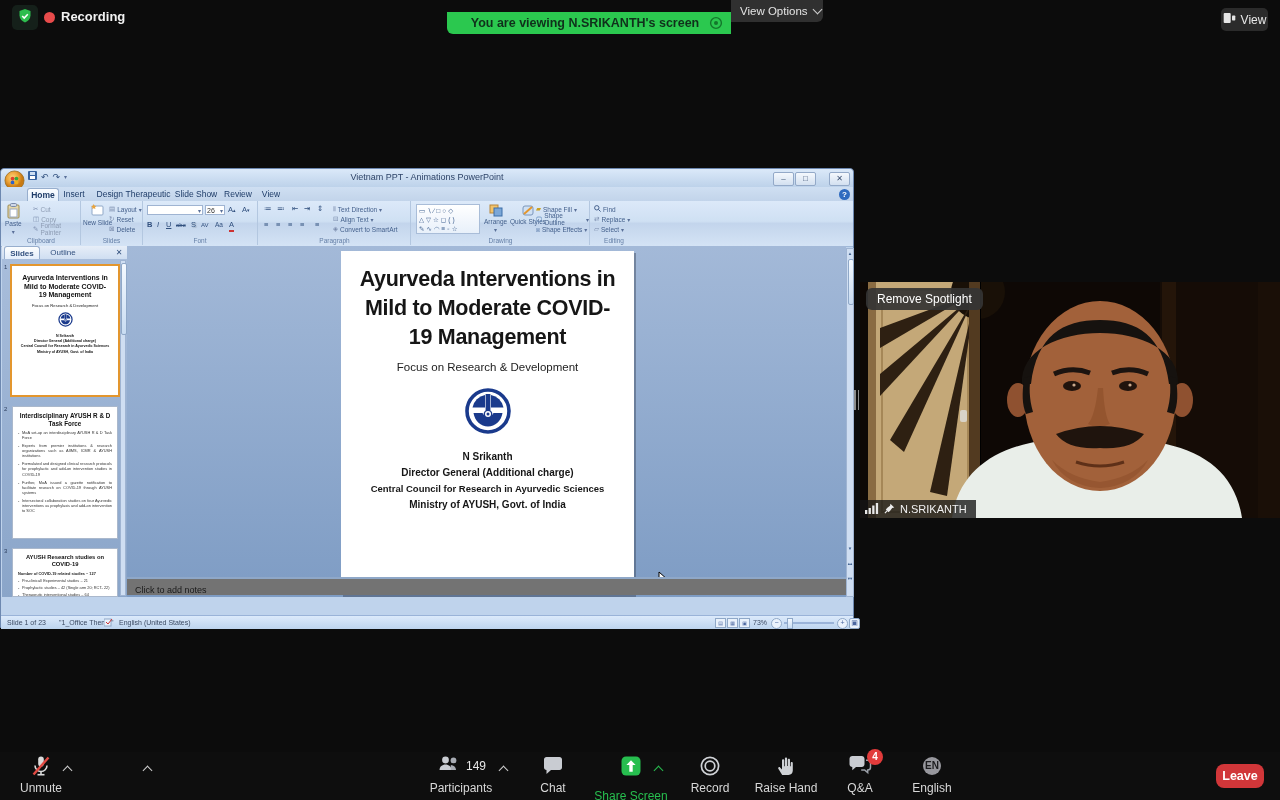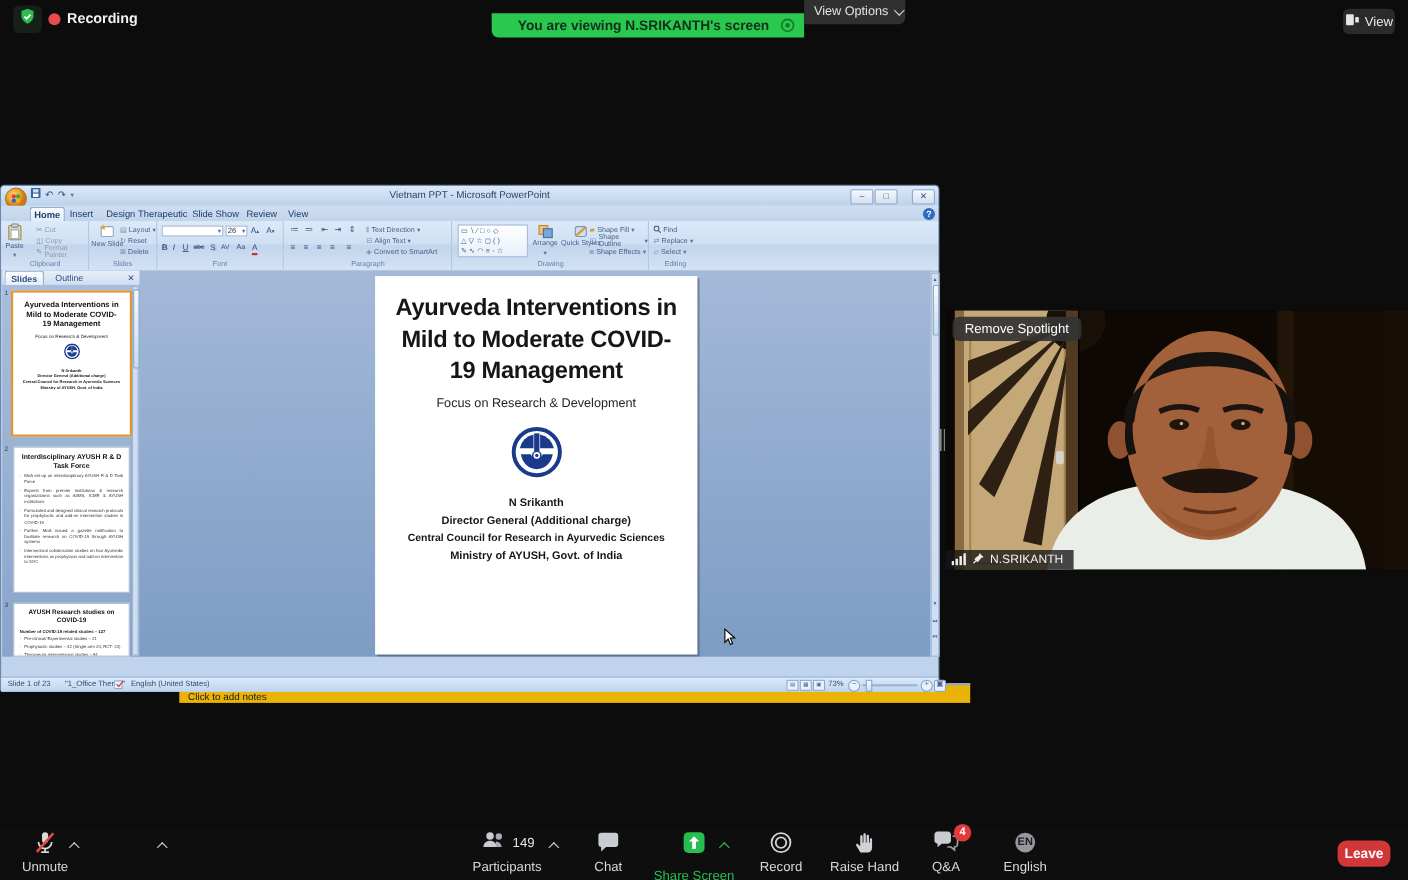--- a/index.html
+++ b/index.html
@@ -72,21 +72,21 @@
   
   .canvas{left:126px;top:77px;width:719px;height:351px;background:linear-gradient(#a3b9d8,#7e9cc4);overflow:hidden;}
   .slide{position:absolute;left:214px;top:5px;width:293px;height:344px;background:#fff;box-shadow:2px 2px 0 rgba(60,70,90,.45);}
   .s-title{margin-top:14px;text-align:center;font-size:21.5px;font-weight:bold;line-height:29px;color:#161616;letter-spacing:-0.3px;}
   .s-sub{margin-top:9px;text-align:center;font-size:11.5px;color:#222;}
   .s-logo{margin-top:14px;text-align:center;}
   .s-auth{text-align:center;font-weight:bold;color:#161616;}
   .cursor{left:531px;top:325px;}
 
   
-  .notes{left:126px;top:452px;width:719px;height:18px;background:#eab308;border-top:2px solid #8fa8c8;box-sizing:border-box;margin-left:36px;}
+  .notes{left:126px;top:408px;width:719px;height:18px;background:#737373;border-top:2px solid #8fa8c8;box-sizing:border-box;}
   .notes span{font-size:9px;color:#1a1a1a;line-height:16px;padding-left:8px;display:inline-block;}
   .statusbar{left:0;top:446px;width:852px;height:13px;background:linear-gradient(#dceafb,#bdd4ee);border-top:1px solid #9ab3d8;font-size:7px;color:#3b4a63;}
   .st{position:absolute;top:3px;}
   .viewico{position:absolute;top:2px;width:9px;height:8px;border:1px solid #8fa8c8;background:#eaf2fc;font-size:5px;line-height:8px;text-align:center;color:#4a6causes;color:#4a66a0;}
   .ztrack{position:absolute;top:6px;height:2px;background:#9ab3d8;}
   .zthumb{position:absolute;top:2px;width:4px;height:9px;background:linear-gradient(#f4f9ff,#c8dcf2);border:1px solid #8fa8c8;}
   .zcirc{position:absolute;top:2px;width:9px;height:9px;border-radius:50%;border:1px solid #8fa8c8;background:#eaf2fc;font-size:7px;line-height:8px;text-align:center;color:#4a66a0;}
 
   
   .vhandle{left:854px;top:390px;width:6px;height:20px;display:flex;gap:2px;}
@@ -171,21 +171,21 @@
     <div class="abs qat">
       <span><svg width="9" height="9">
             <rect width="9" height="9" rx="1" fill="#3763a0"></rect>
             <rect x="2" y="1" width="5" height="3" fill="#cfe0f3"></rect>
             <rect x="2" y="5" width="5" height="3" fill="#fff"></rect>
           </svg></span>
       <span>↶</span>
       <span>↷</span>
       <span class="dd">▾</span>
     </div>
-    <div class="abs ppt-title">Vietnam PPT - Microsoft PowerPoint</div>
+    <div class="abs ppt-title">Vietnam PPT - Animations PowerPoint</div>
     <div class="abs winctl" style="left:772px;">–</div>
     <div class="abs winctl" style="left:794px;">□</div>
     <div class="abs winctl" style="left:828px;">✕</div>
 
     <div class="abs tabrow">
       <div class="rtab active" style="left:26px;width:30px;">Home</div>
       <div class="rtab" style="left:58px;width:30px;">Insert</div>
       <div class="rtab" style="left:90px;width:32px;text-align:right;">Design</div>
       <div class="rtab" style="left:124px;width:46px;">Therapeutic</div>
       <div class="rtab" style="left:172px;width:46px;">Slide Show</div>

